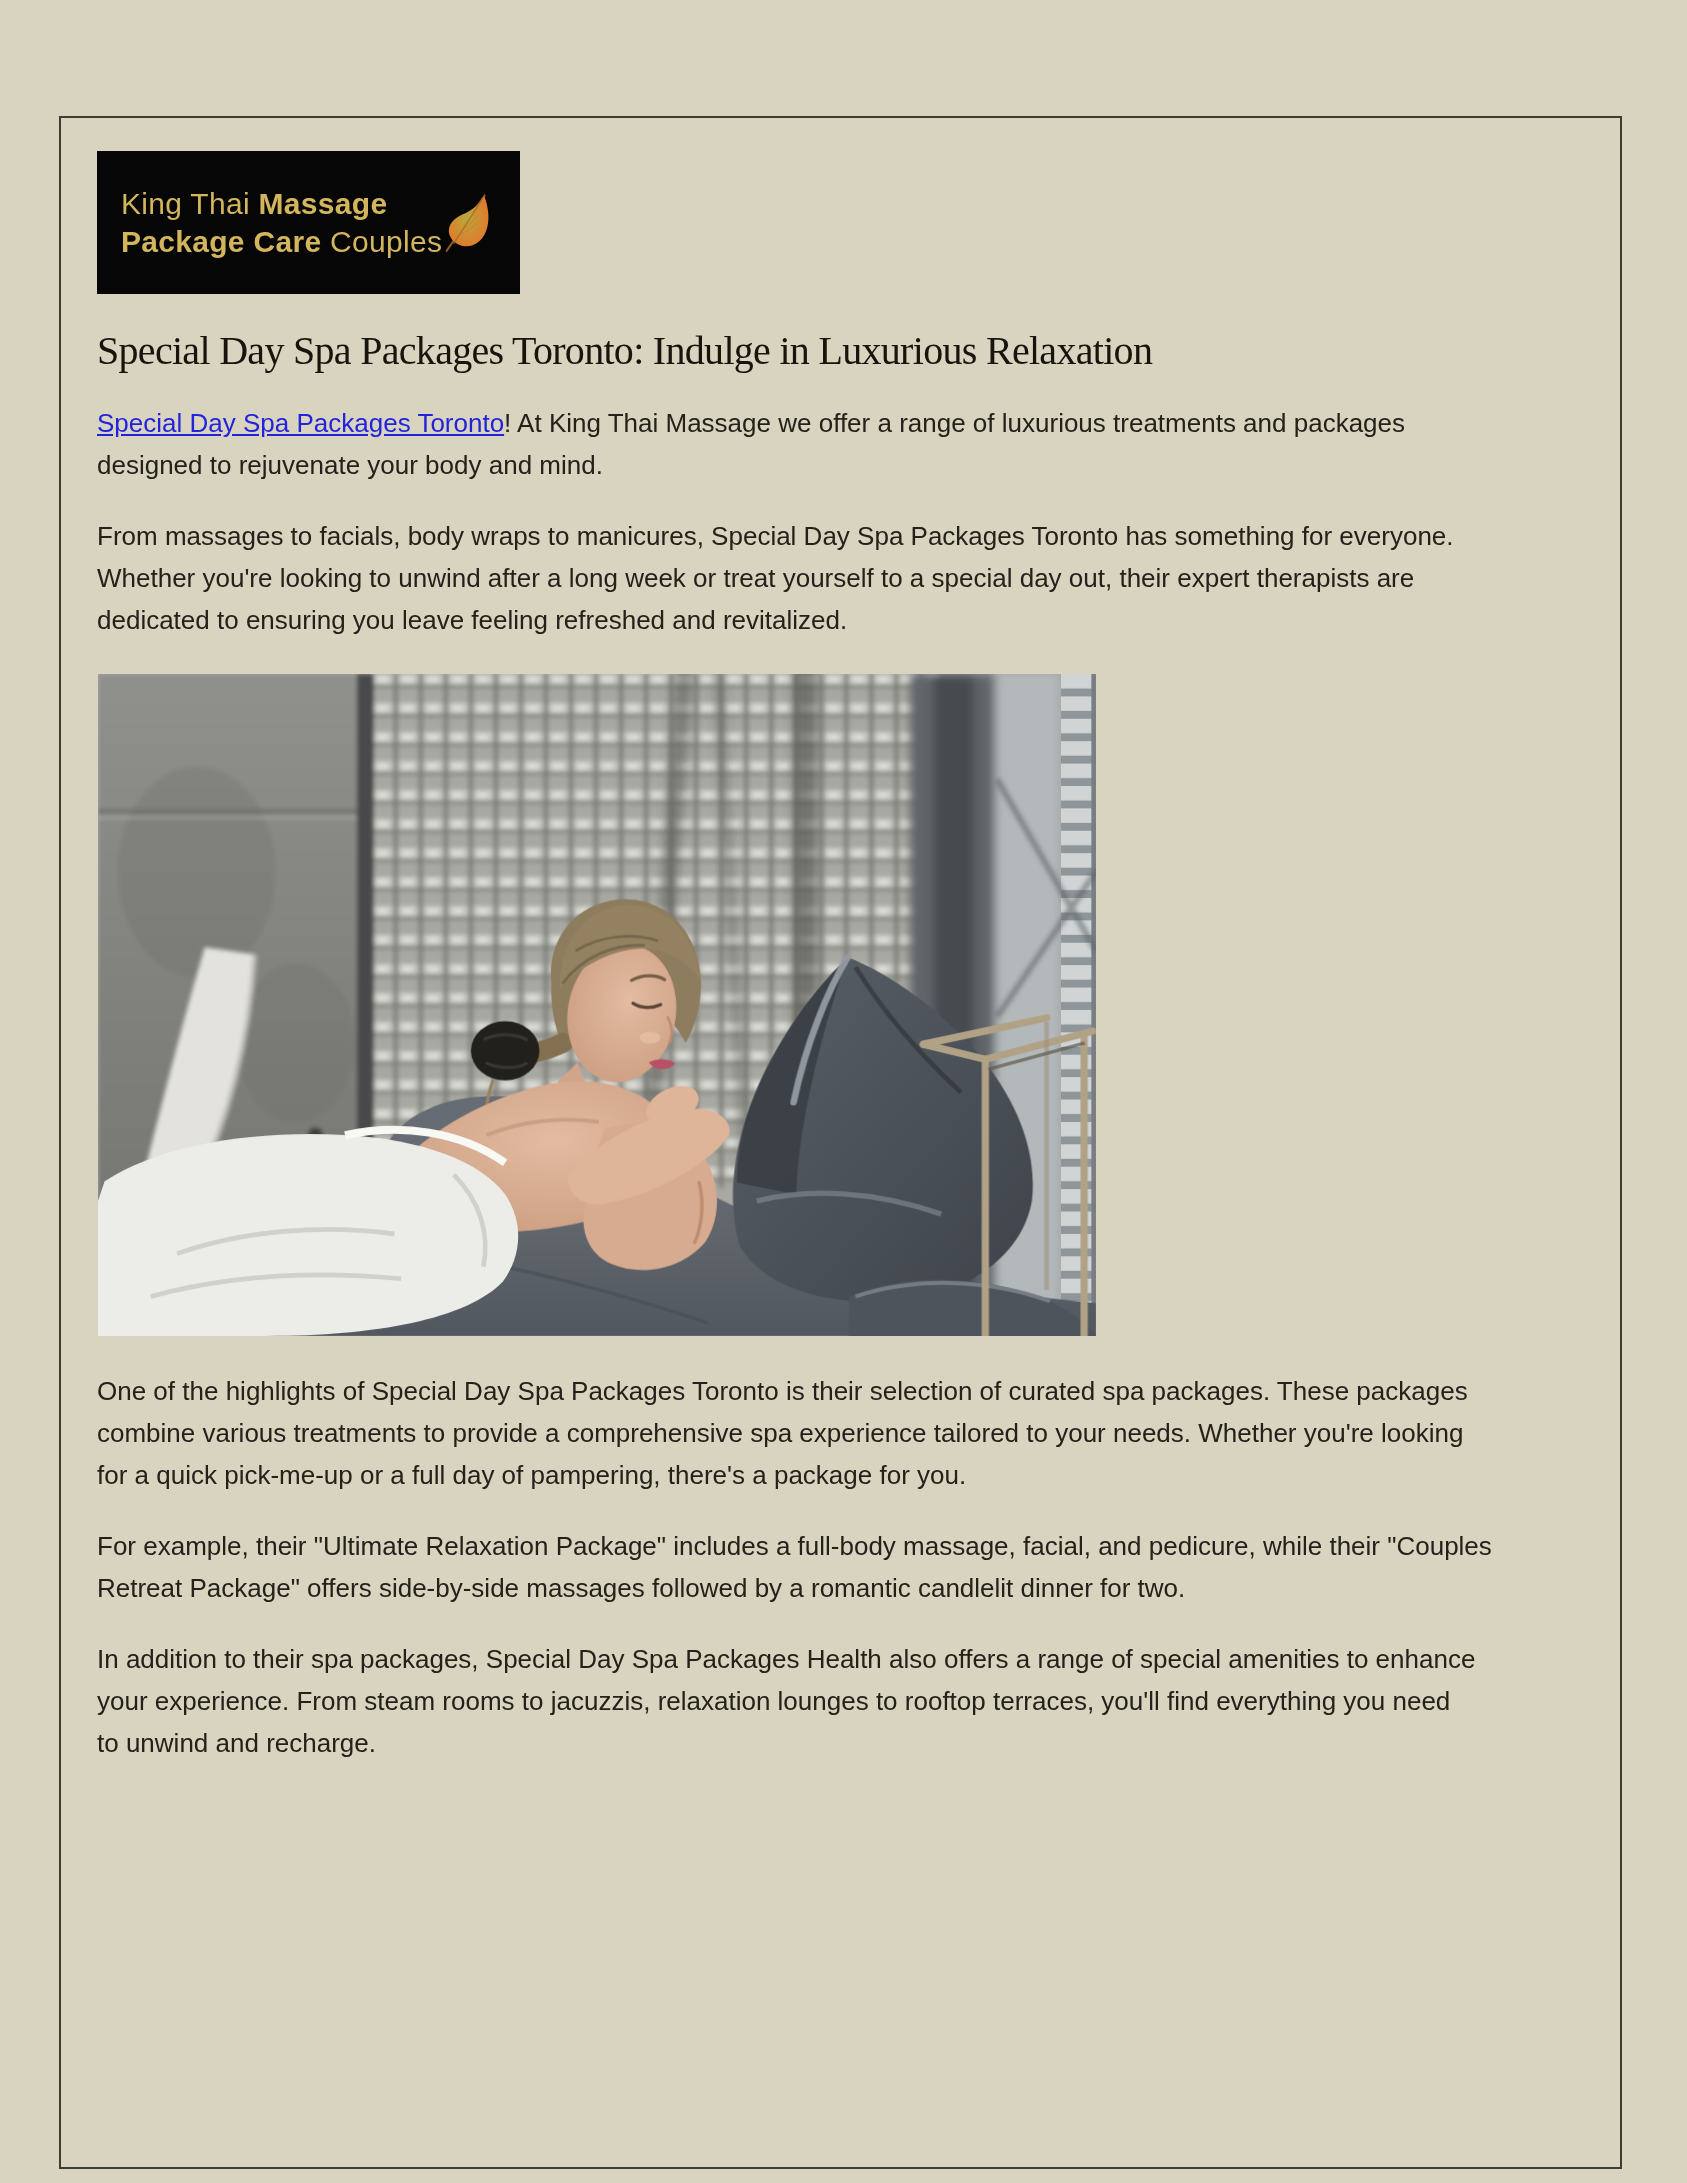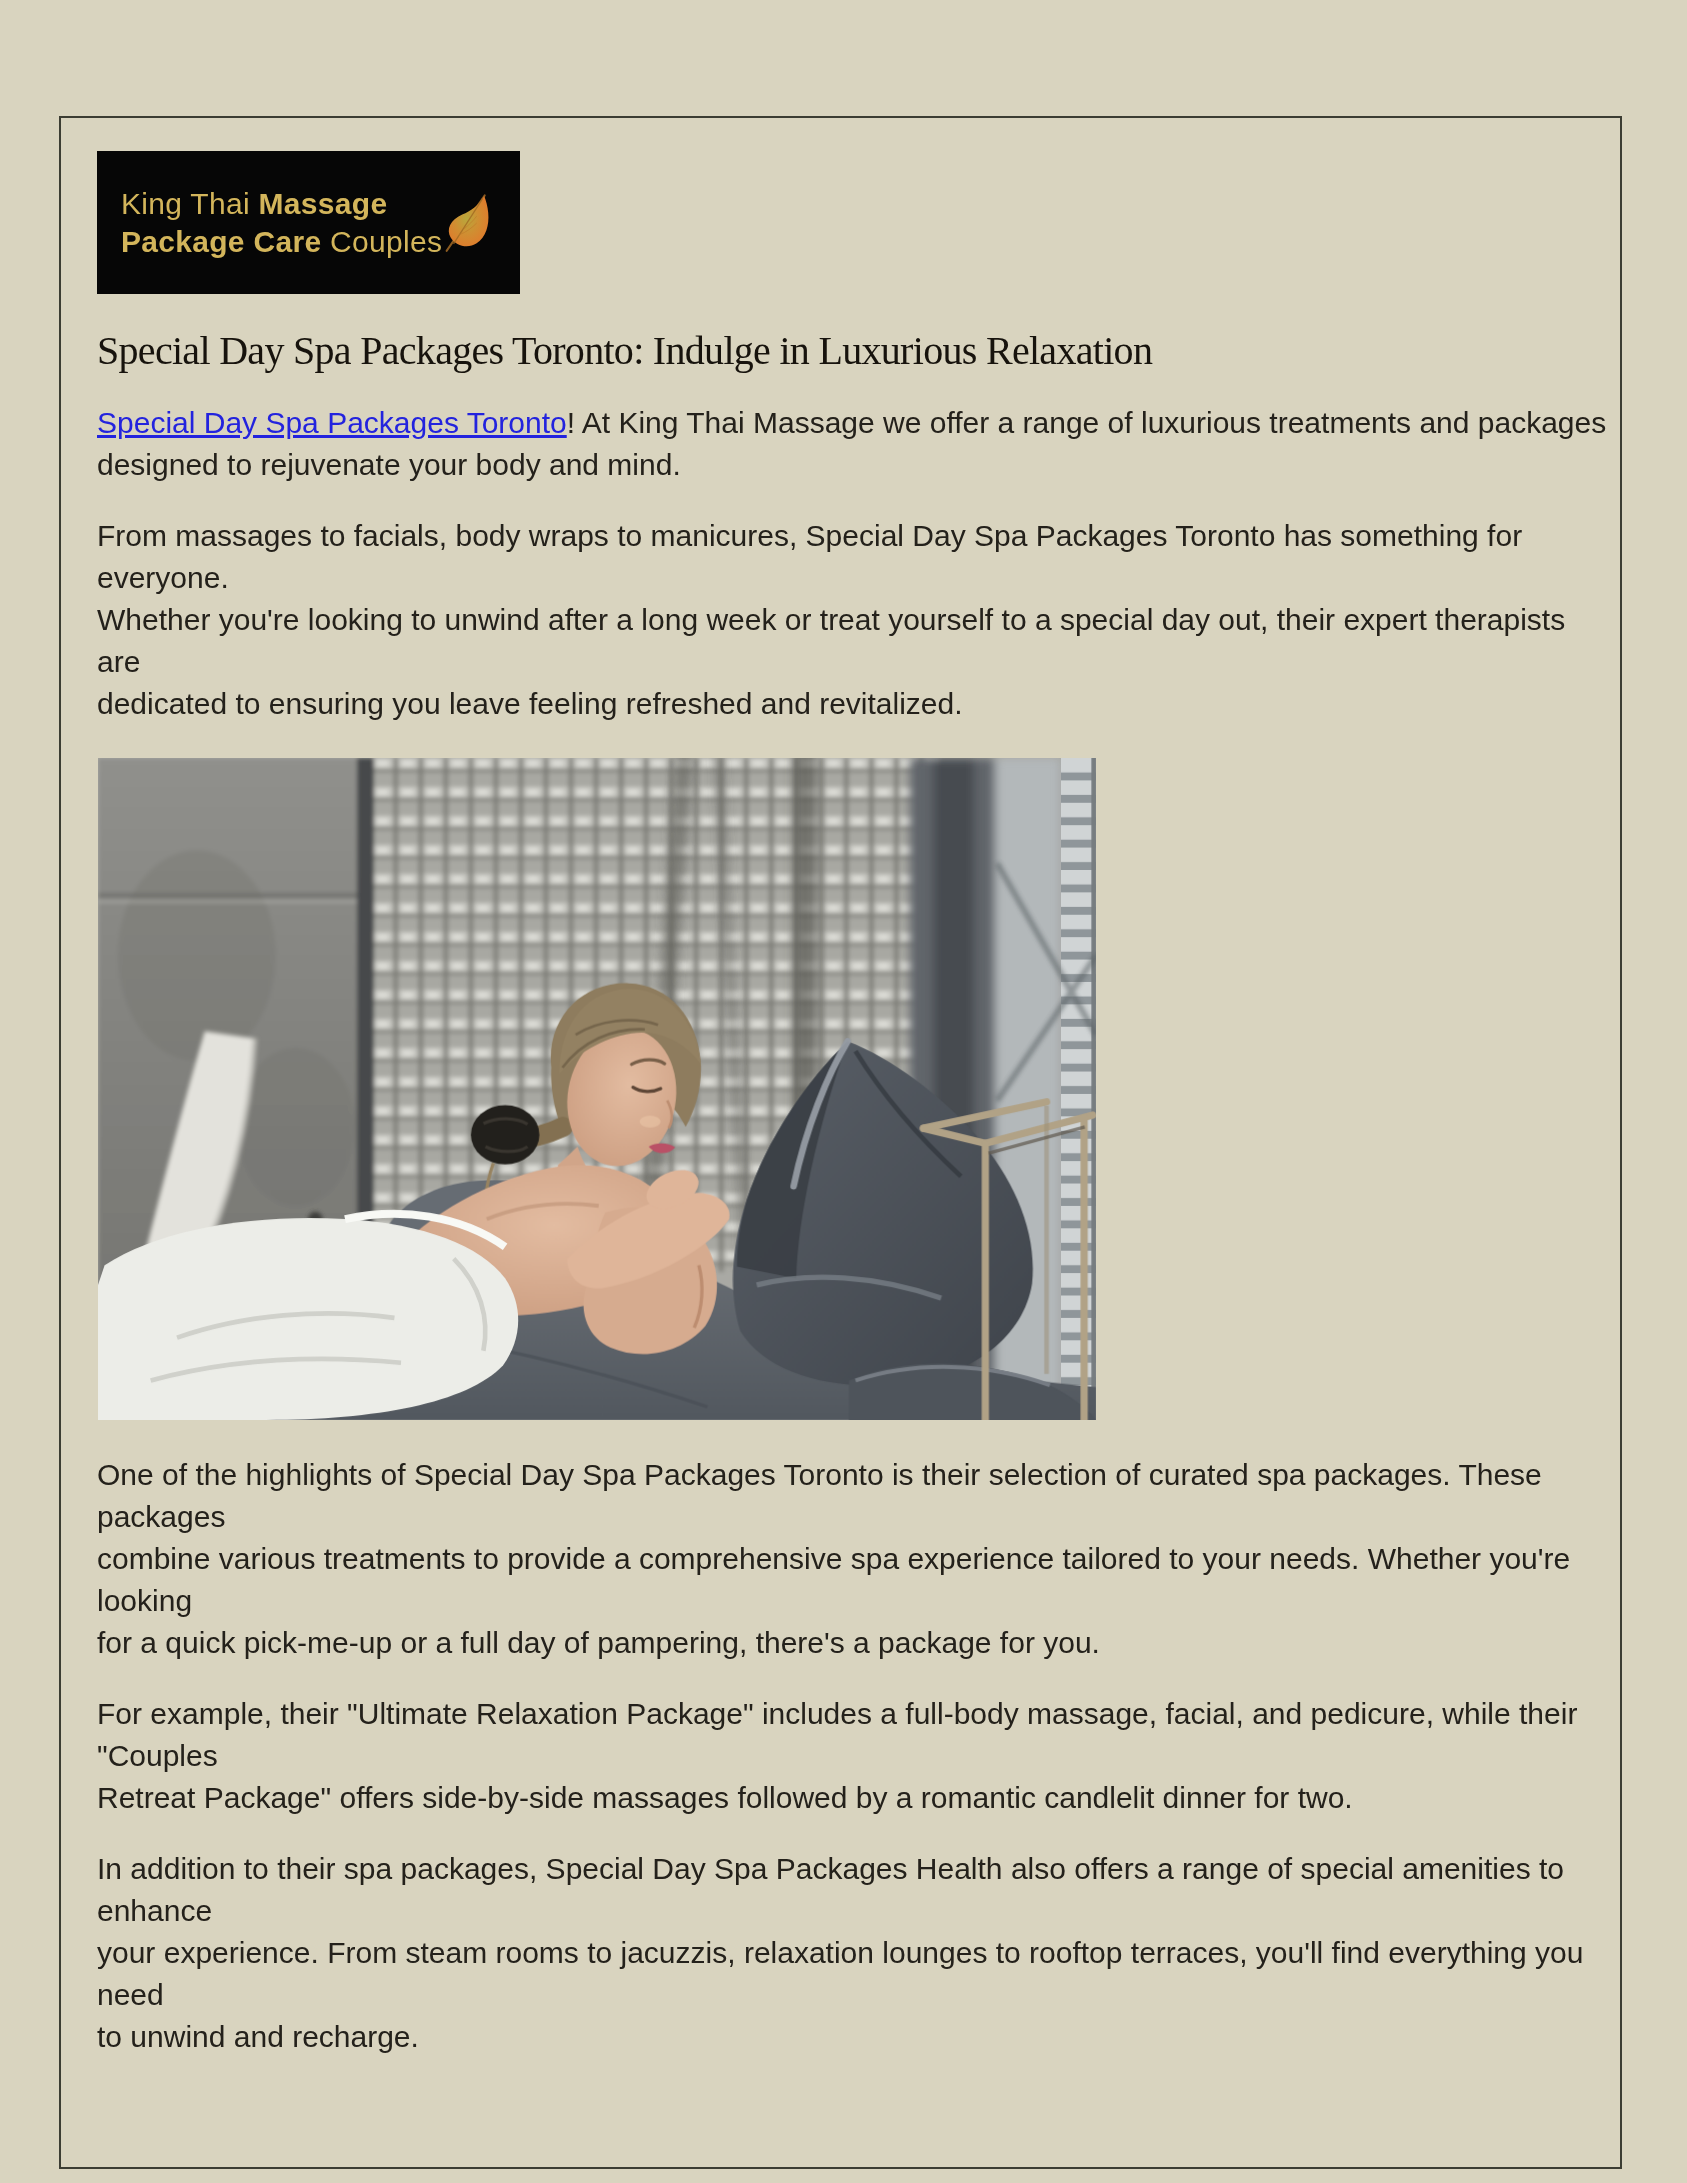--- a/index.html
+++ b/index.html
@@ -12,21 +12,21 @@
   .frame{position:absolute;left:59px;top:72px;width:1559px;height:2049px;
          border:2px solid var(--frame_border);margin-top:44px;}
   .content{padding:33px 0 0 36px;}
   .logo{width:423px;height:143px;background:var(--logo_bg);display:flex;align-items:center;}
   .logo-text{padding-left:24px;color:var(--logo_text);font-size:30px;line-height:38px;letter-spacing:0.3px;white-space:nowrap;}
   .logo-text b{font-weight:700;}
   .logo-text span{font-weight:500;}
   .leaf{margin-left:auto;margin-right:20px;width:100px;height:113px;}
   h1.title{margin:34px 0 0 0;font-family:"Liberation Serif",serif;font-weight:400;
            font-size:40px;line-height:45px;letter-spacing:-0.7px;color:var(--heading_text);}
-  p.para{width:1516px;margin:29px 0 0 0;font-size:30px;line-height:42px;color:var(--body_text);
+  p.para{width:1516px;margin:29px 0 0 0;font-size:26px;line-height:42px;color:var(--body_text);
          white-space:pre-line;letter-spacing:0;}
   p.para a{color:var(--link);text-decoration:underline;cursor:pointer;}
   figure.photo{margin:33px 0 0 1.3px;width:998px;height:662px;padding:0;}
   figure.photo svg{display:block;width:998px;height:662px;filter:blur(0.4px) saturate(.92);}
   .p-highlights{margin-top:34px !important;}
 </style>
 </head>
 <body>
 
 <div class="page">

